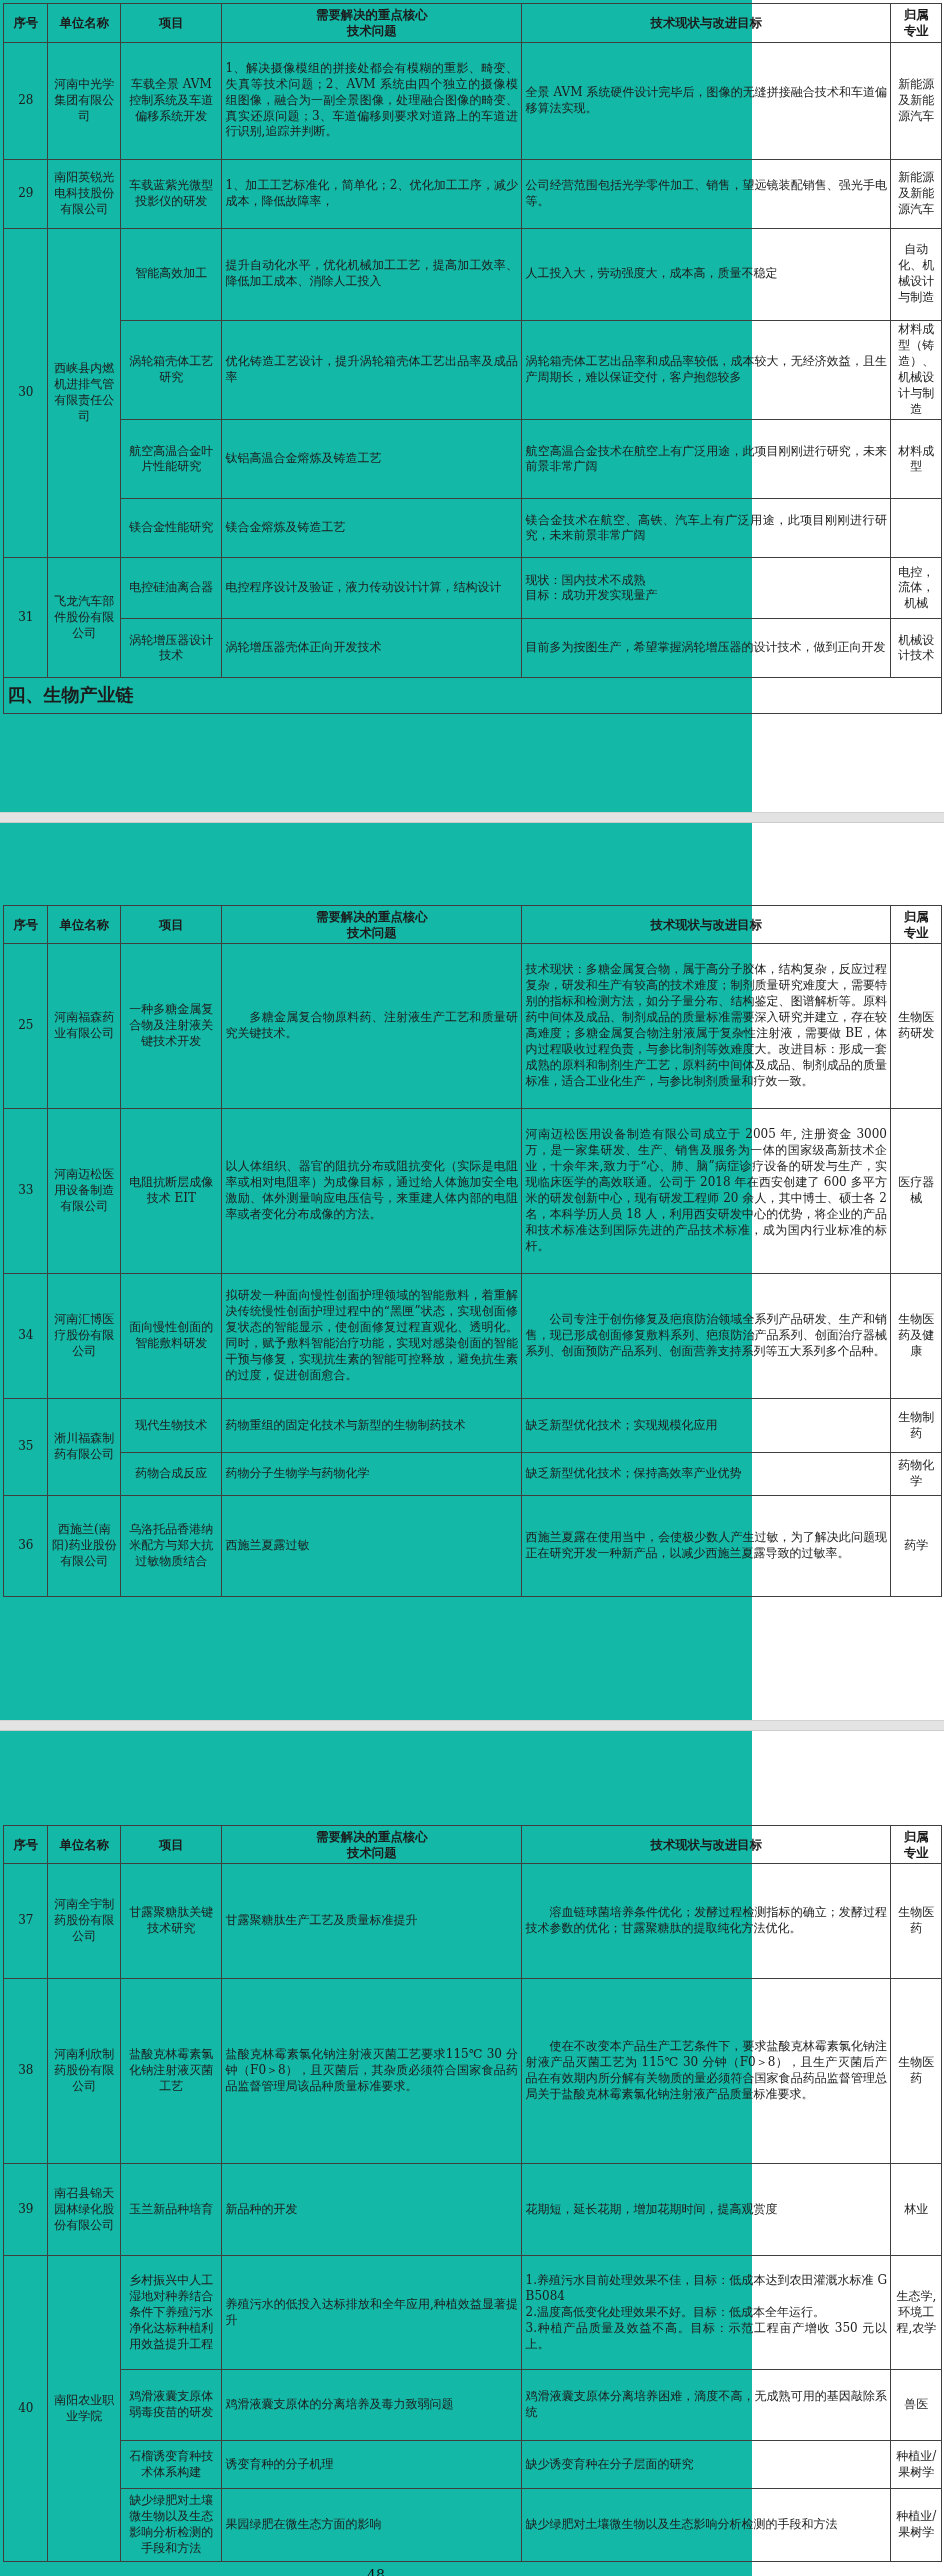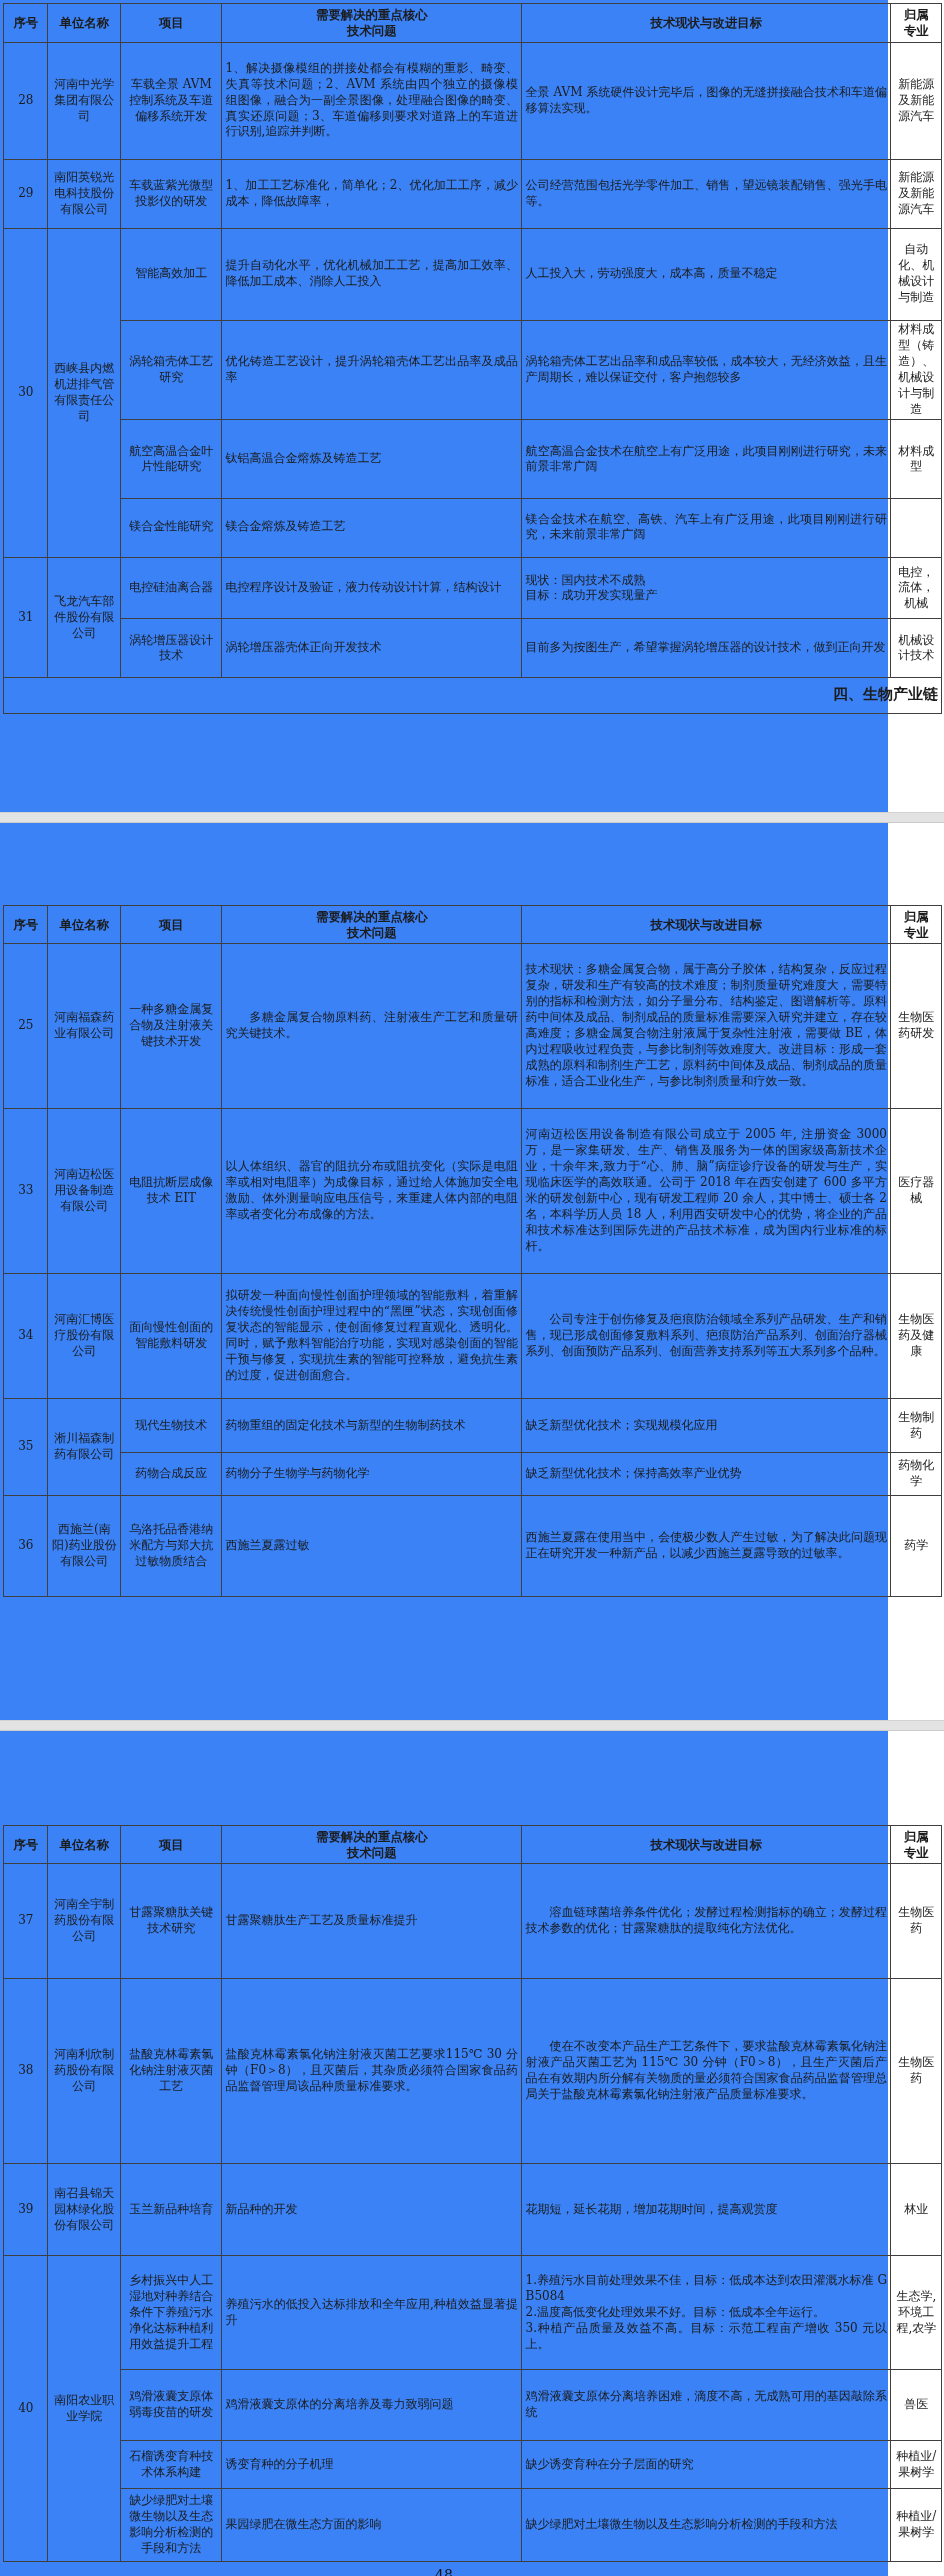--- a/index.html
+++ b/index.html
@@ -1,29 +1,29 @@
 <!DOCTYPE html>
 <html style="font-size:13px"><head>
 <meta charset="utf-8">
 <style>
   html,body{margin:0;padding:0;background:#ffffff;}
   body{width:945px;font-family:"DejaVu Serif","Liberation Serif",serif;color:#1c1c1c;}
-  .page{position:relative;background:#3b82f6;width:888px;box-sizing:border-box;}
+  .page{position:relative;background:#14b8a6;width:752px;box-sizing:border-box;}
   .page-gap{height:9px;background:#e3e3e3;border-top:0.8px solid #d2d2d2;border-bottom:0.8px solid #cccccc;}
   table.doc{border-collapse:collapse;width:938px;margin:0 3.3px;table-layout:fixed;}
   table.doc, table.doc td, table.doc th{border:0.8px solid #3f3f3f;}
   table.doc{border-width:1.6px;}
   th{font-family:"DejaVu Sans","Liberation Sans",sans-serif;font-weight:bold;font-size:12.4px;
      text-align:center;vertical-align:middle;white-space:pre-line;padding:2.5px 1.6px;line-height:1.3;}
   td{font-size:12px;line-height:1.33;vertical-align:middle;padding:1.6px 3.3px;word-break:break-all;}
   td.center{text-align:center;}
   td.c3,td.c4{text-align:justify;white-space:pre-line;}
   td.ind{text-indent:2em;}
-  td.section{font-family:Liberation Mono, monospace;font-weight:bold;
-     font-size:15px;text-align:right;}
+  td.section{font-family:Liberation Sans, sans-serif;font-weight:bold;
+     font-size:18px;text-align:left;}
   col.w0{width:44px;} col.w1{width:73px;} col.w2{width:101px;}
   col.w3{width:300px;} col.w4{width:369px;} col.w5{width:51px;}
   .page-num{position:absolute;left:0;right:0;text-align:center;font-size:14px;
      font-family:"DejaVu Serif","Liberation Serif",serif;color:#111;}
   #p0{min-height:812px;padding-top:3.3px;}
   #p1{min-height:897px;padding-top:82px;}
   #p2{min-height:857px;padding-top:94px;}
   #p0 .page-num{top:720px;} #p1 .page-num{top:813px;} #p2 .page-num{top:836px;}
 </style>
 </head>
@@ -81,21 +81,21 @@
           <td class="c3">优化铸造工艺设计，提升涡轮箱壳体工艺出品率及成品率</td>
           <td class="c4">涡轮箱壳体工艺出品率和成品率较低，成本较大，无经济效益，且生产周期长，难以保证交付，客户抱怨较多</td>
           <td class="c5 center">材料成型（铸造）、机械设计与制造</td>
         </tr>
         <tr style="height: 79px;">
           <td class="c2 center">航空高温合金叶片性能研究</td>
           <td class="c3">钛铝高温合金熔炼及铸造工艺</td>
           <td class="c4">航空高温合金技术在航空上有广泛用途，此项目刚刚进行研究，未来前景非常广阔</td>
           <td class="c5 center">材料成型</td>
         </tr>
-        <tr style="height: 59px; font-family: Liberation Mono, monospace;">
+        <tr style="height: 59px;">
           <td class="c2 center">镁合金性能研究</td>
           <td class="c3">镁合金熔炼及铸造工艺</td>
           <td class="c4">镁合金技术在航空、高铁、汽车上有广泛用途，此项目刚刚进行研究，未来前景非常广阔</td>
           <td class="c5 center"></td>
         </tr>
         <tr style="height: 61px;">
           <td class="c0 center" rowspan="2">31</td>
           <td class="c1 center" rowspan="2">飞龙汽车部件股份有限公司</td>
           <td class="c2 center">电控硅油离合器</td>
           <td class="c3">电控程序设计及验证，液力传动设计计算，结构设计</td>

